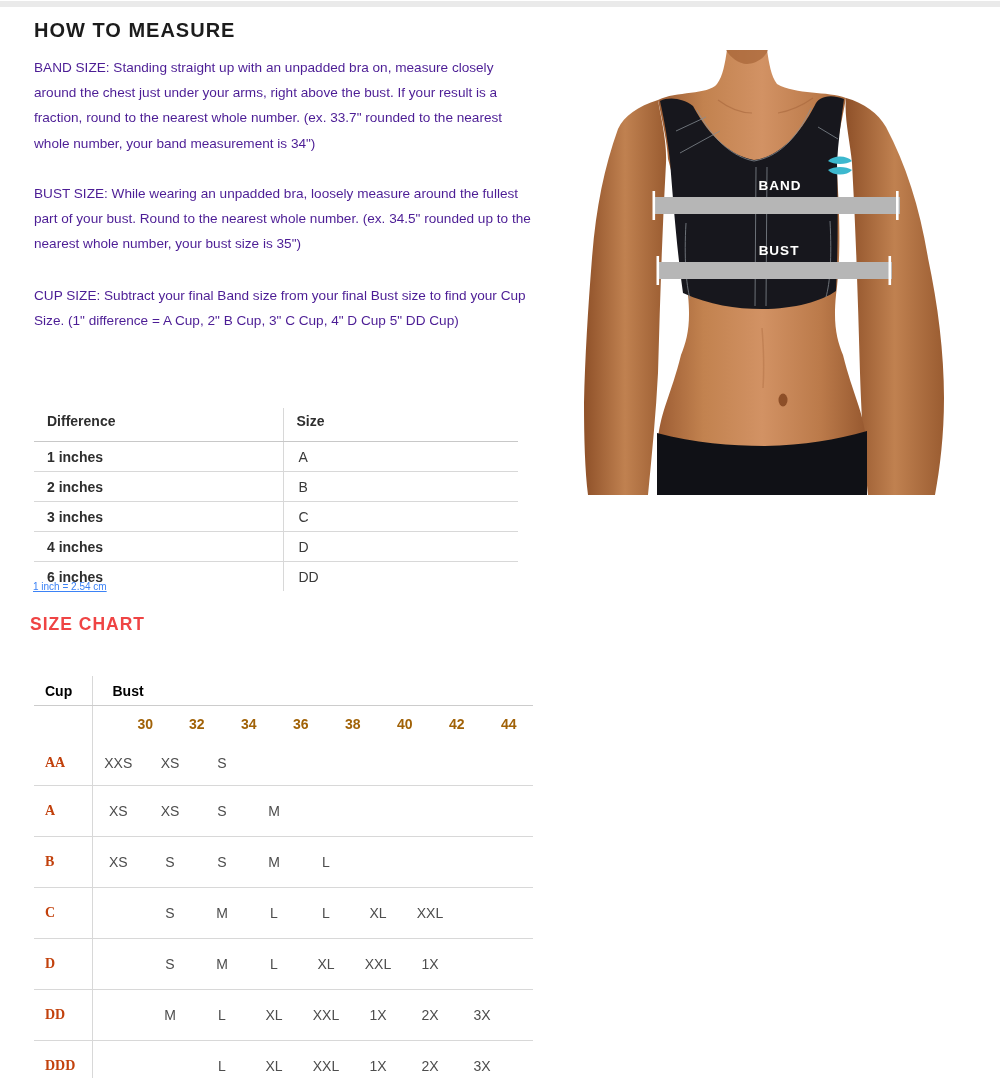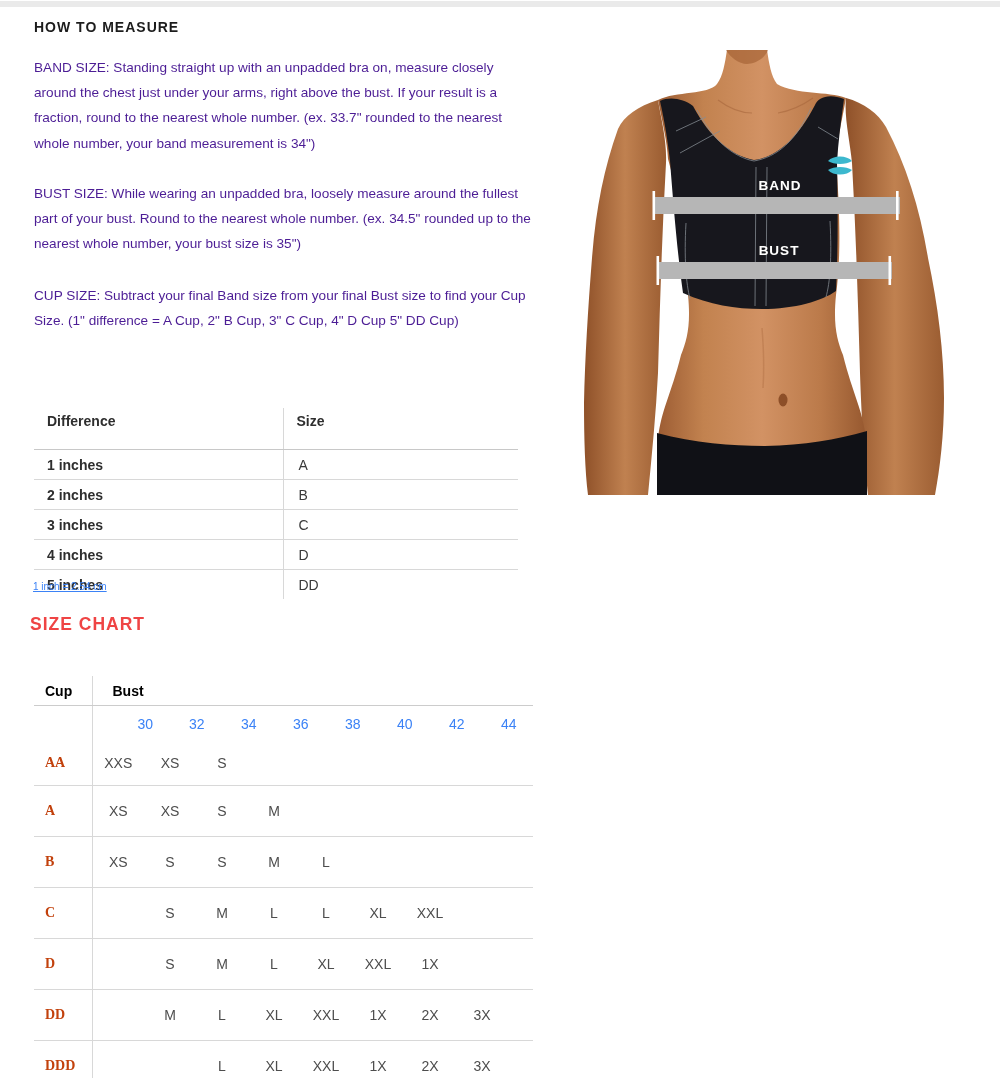--- a/index.html
+++ b/index.html
@@ -3,36 +3,36 @@
 <meta charset="utf-8">
 <style>
   html,body{margin:0;padding:0;}
   body{
     width:1000px;height:1078px;background:#ffffff;position:relative;overflow:hidden;
     font-family:"Liberation Sans", sans-serif;color:#333;
   }
   .top-strip{position:absolute;top:1px;left:0;width:1000px;height:6px;background:#eaeaea;}
   .page-title{
     position:absolute;left:34px;top:19px;margin:0;
-    font-size:14px;font-weight:700;letter-spacing:1px;color:#1c1c1c;
+    font-size:20px;font-weight:700;letter-spacing:1px;color:#1c1c1c;
   }
   .para{
     position:absolute;left:34px;width:500px;margin:0;
     font-size:13.6px;line-height:25.2px;color:#4c1d95;
   }
   .p1{top:55px}.p2{top:181px}.p3{top:283px}
 
   
   .diff-table{
     position:absolute;left:34px;top:408px;width:484px;
     border-collapse:collapse;table-layout:fixed;font-size:14px;
   }
   .diff-table th{
     height:25px;text-align:left;font-weight:600;color:#2e2e2e;
-    padding:0 0 16px 13px;border-bottom:1px solid #c8c8c8;
+    padding:0 0 8px 13px;border-bottom:1px solid #c8c8c8;
   }
   .diff-table td{height:27px;border-bottom:1px solid #d8d8d8;}
   .diff-table tr:last-child td{border-bottom:none;}
   .diff-table .diff{font-weight:700;color:#2e2e2e;padding-left:13px;}
   .diff-table .size{font-weight:400;color:#3a3a3a;padding-left:15px;}
   .diff-table .vd{border-left:1px solid #d8d8d8;}
 
   .unit-note{position:absolute;left:33px;top:581px;font-size:10px;color:#3b82f6;text-decoration:underline;}
   .section-title{
     position:absolute;left:30px;top:614px;margin:0;
@@ -44,21 +44,21 @@
     position:absolute;left:34px;top:676px;width:499px;
     border-collapse:collapse;table-layout:fixed;font-size:14px;
   }
   .size-table .c-cup{width:58px;}
   .size-table .c-s{width:52px;}
   .size-table .c-fill{width:25px;}
   .size-table th{font-weight:700;color:#000000;text-align:left;height:27px;border-bottom:1px solid #cccccc;}
   .size-table .cup-h{padding-left:11px;}
   .size-table .bust-h{padding-left:20px;}
   .size-table td{text-align:center;color:#4d4d4d;}
-  .size-table .sc-nums td{height:33px;font-weight:400;color:#3b82f6;padding-left:45px;}
+  .size-table .sc-nums td{height:33px;font-weight:700;color:#a16207;padding-left:45px;}
   .size-table .sc-first td{height:42px;}
   .size-table .sc-row td{height:48px;}
   .size-table .cup-c{text-align:left;padding-left:11px;font-weight:700;color:#c2410c;font-family:Liberation Serif, serif;}
   .size-table .vd{border-left:1px solid #d8d8d8;}
   .size-table .hline td{border-bottom:1px solid #d8d8d8;}
 
   
   .figure{position:absolute;left:580px;top:43px;}
   .strip-label{
     font-family:"Liberation Sans", sans-serif;font-size:13.5px;font-weight:700;
@@ -99,21 +99,21 @@
       </tr>
       <tr>
         <td class="diff">3 inches</td>
         <td class="size vd">C</td>
       </tr>
       <tr>
         <td class="diff">4 inches</td>
         <td class="size vd">D</td>
       </tr>
       <tr>
-        <td class="diff">5 inches</td>
+        <td class="diff">6 inches</td>
         <td class="size vd">DD</td>
       </tr>
     </tbody>
   </table>
 
   <div class="unit-note">1 inch = 2.54 cm</div>
   <h2 class="section-title">SIZE CHART</h2>
 
   <table class="size-table">
     <colgroup>

